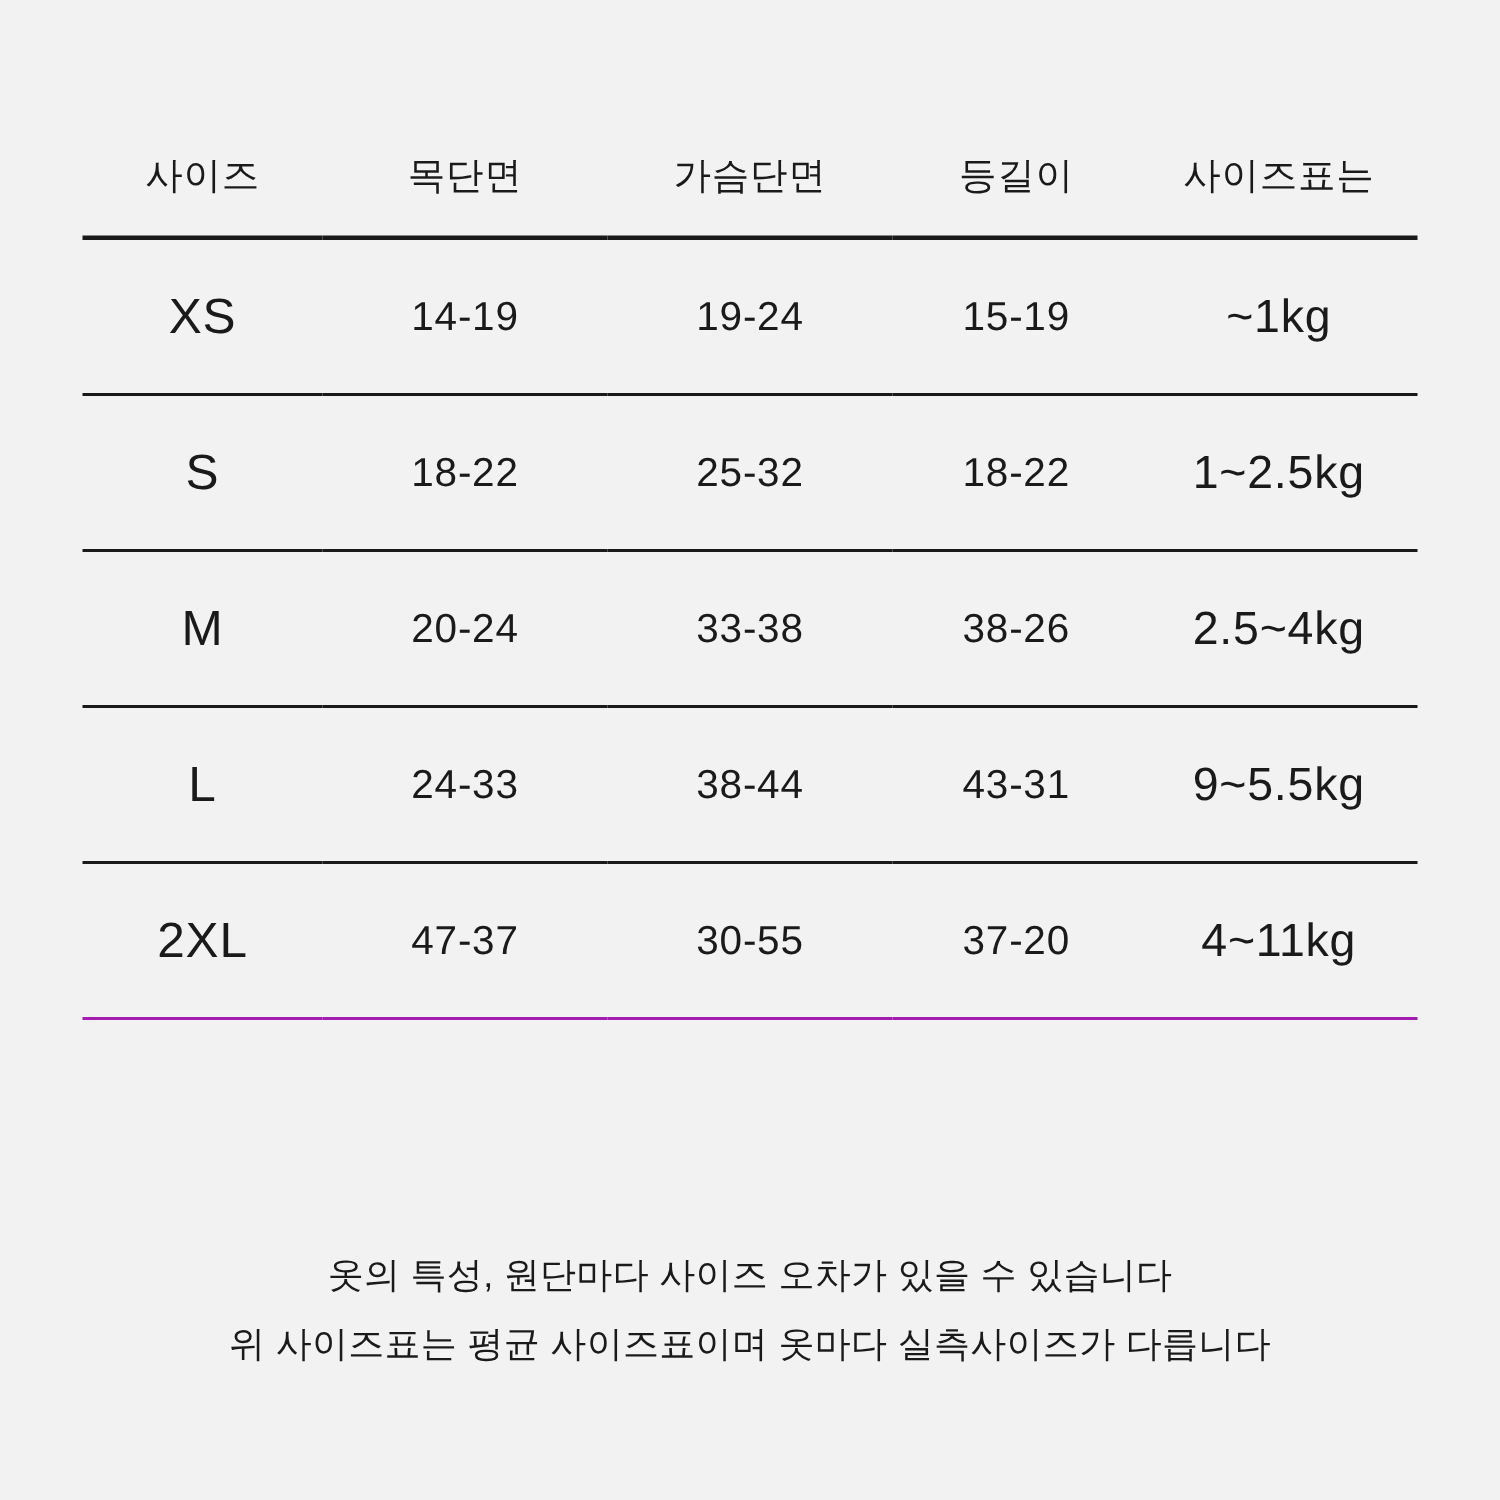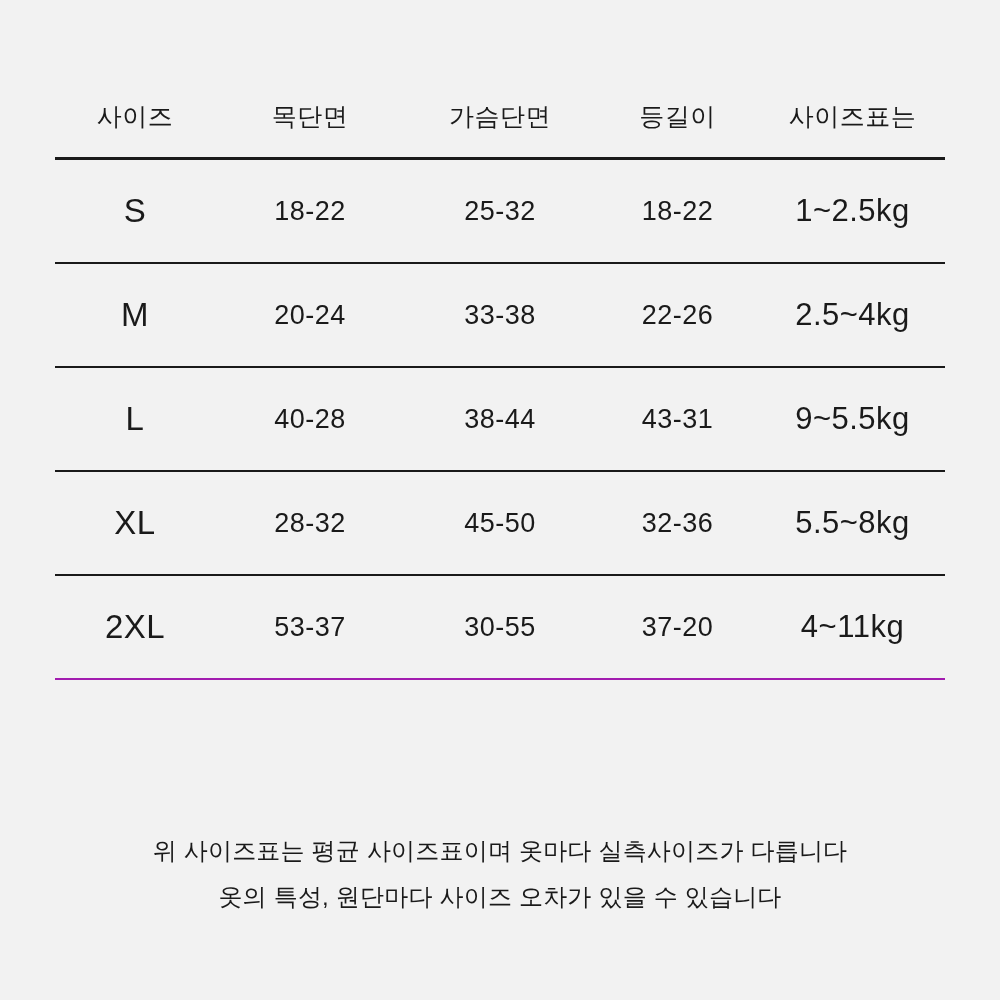--- a/index.html
+++ b/index.html
@@ -98,56 +98,56 @@
         <tr>
           <th>사이즈</th>
           <th>목단면</th>
           <th>가슴단면</th>
           <th>등길이</th>
           <th>사이즈표는</th>
         </tr>
       </thead>
       <tbody>
         <tr>
+          <td class="cell-size">XS</td>
+          <td class="cell-num">14-19</td>
+          <td class="cell-num">19-24</td>
+          <td class="cell-num">15-19</td>
+          <td class="cell-weight">~1kg</td>
+        </tr>
+        <tr>
           <td class="cell-size">S</td>
           <td class="cell-num">18-22</td>
           <td class="cell-num">25-32</td>
           <td class="cell-num">18-22</td>
           <td class="cell-weight">1~2.5kg</td>
         </tr>
         <tr>
           <td class="cell-size">M</td>
           <td class="cell-num">20-24</td>
           <td class="cell-num">33-38</td>
-          <td class="cell-num">22-26</td>
+          <td class="cell-num">38-26</td>
           <td class="cell-weight">2.5~4kg</td>
         </tr>
         <tr>
           <td class="cell-size">L</td>
-          <td class="cell-num">40-28</td>
+          <td class="cell-num">24-33</td>
           <td class="cell-num">38-44</td>
           <td class="cell-num">43-31</td>
           <td class="cell-weight">9~5.5kg</td>
         </tr>
         <tr>
-          <td class="cell-size">XL</td>
-          <td class="cell-num">28-32</td>
-          <td class="cell-num">45-50</td>
-          <td class="cell-num">32-36</td>
-          <td class="cell-weight">5.5~8kg</td>
-        </tr>
-        <tr>
           <td class="cell-size">2XL</td>
-          <td class="cell-num">53-37</td>
+          <td class="cell-num">47-37</td>
           <td class="cell-num">30-55</td>
           <td class="cell-num">37-20</td>
           <td class="cell-weight">4~11kg</td>
         </tr>
       </tbody>
     </table>
   </div>
 
   <div class="notes">
+    <div class="note-line">옷의 특성, 원단마다 사이즈 오차가 있을 수 있습니다</div>
     <div class="note-line">위 사이즈표는 평균 사이즈표이며 옷마다 실측사이즈가 다릅니다</div>
-    <div class="note-line">옷의 특성, 원단마다 사이즈 오차가 있을 수 있습니다</div>
   </div>
 
 </div>
 
 </body></html>

